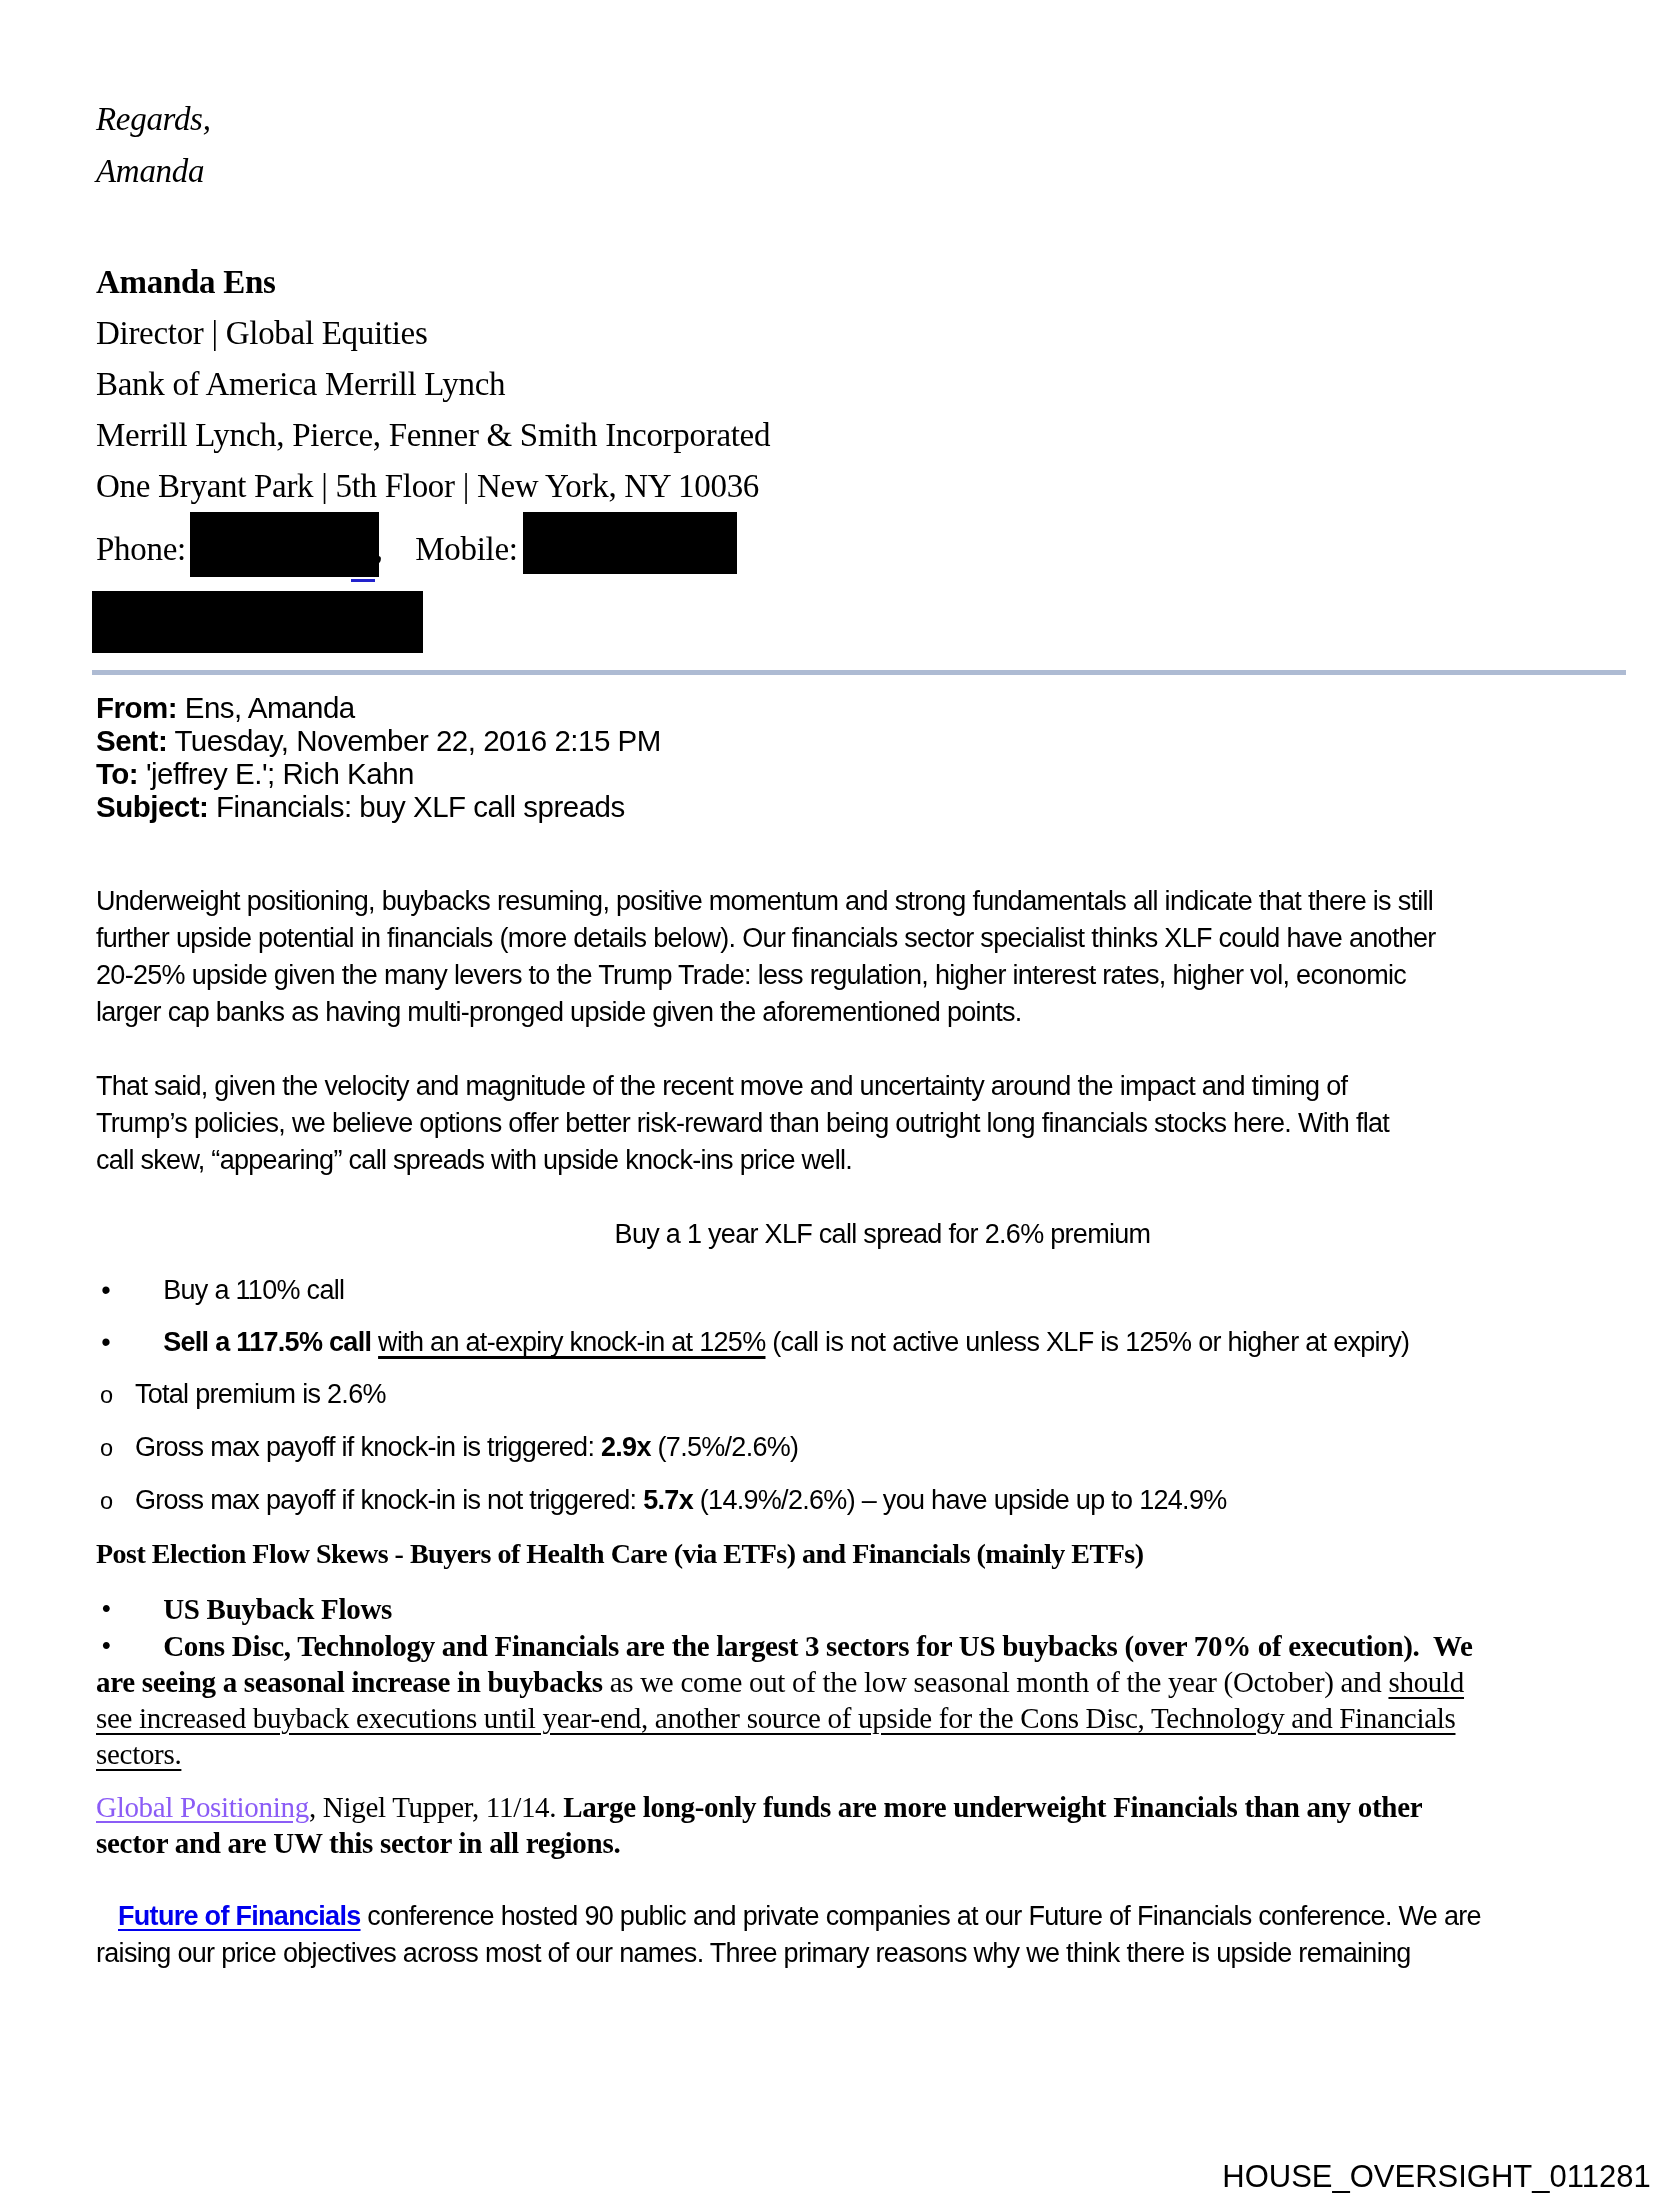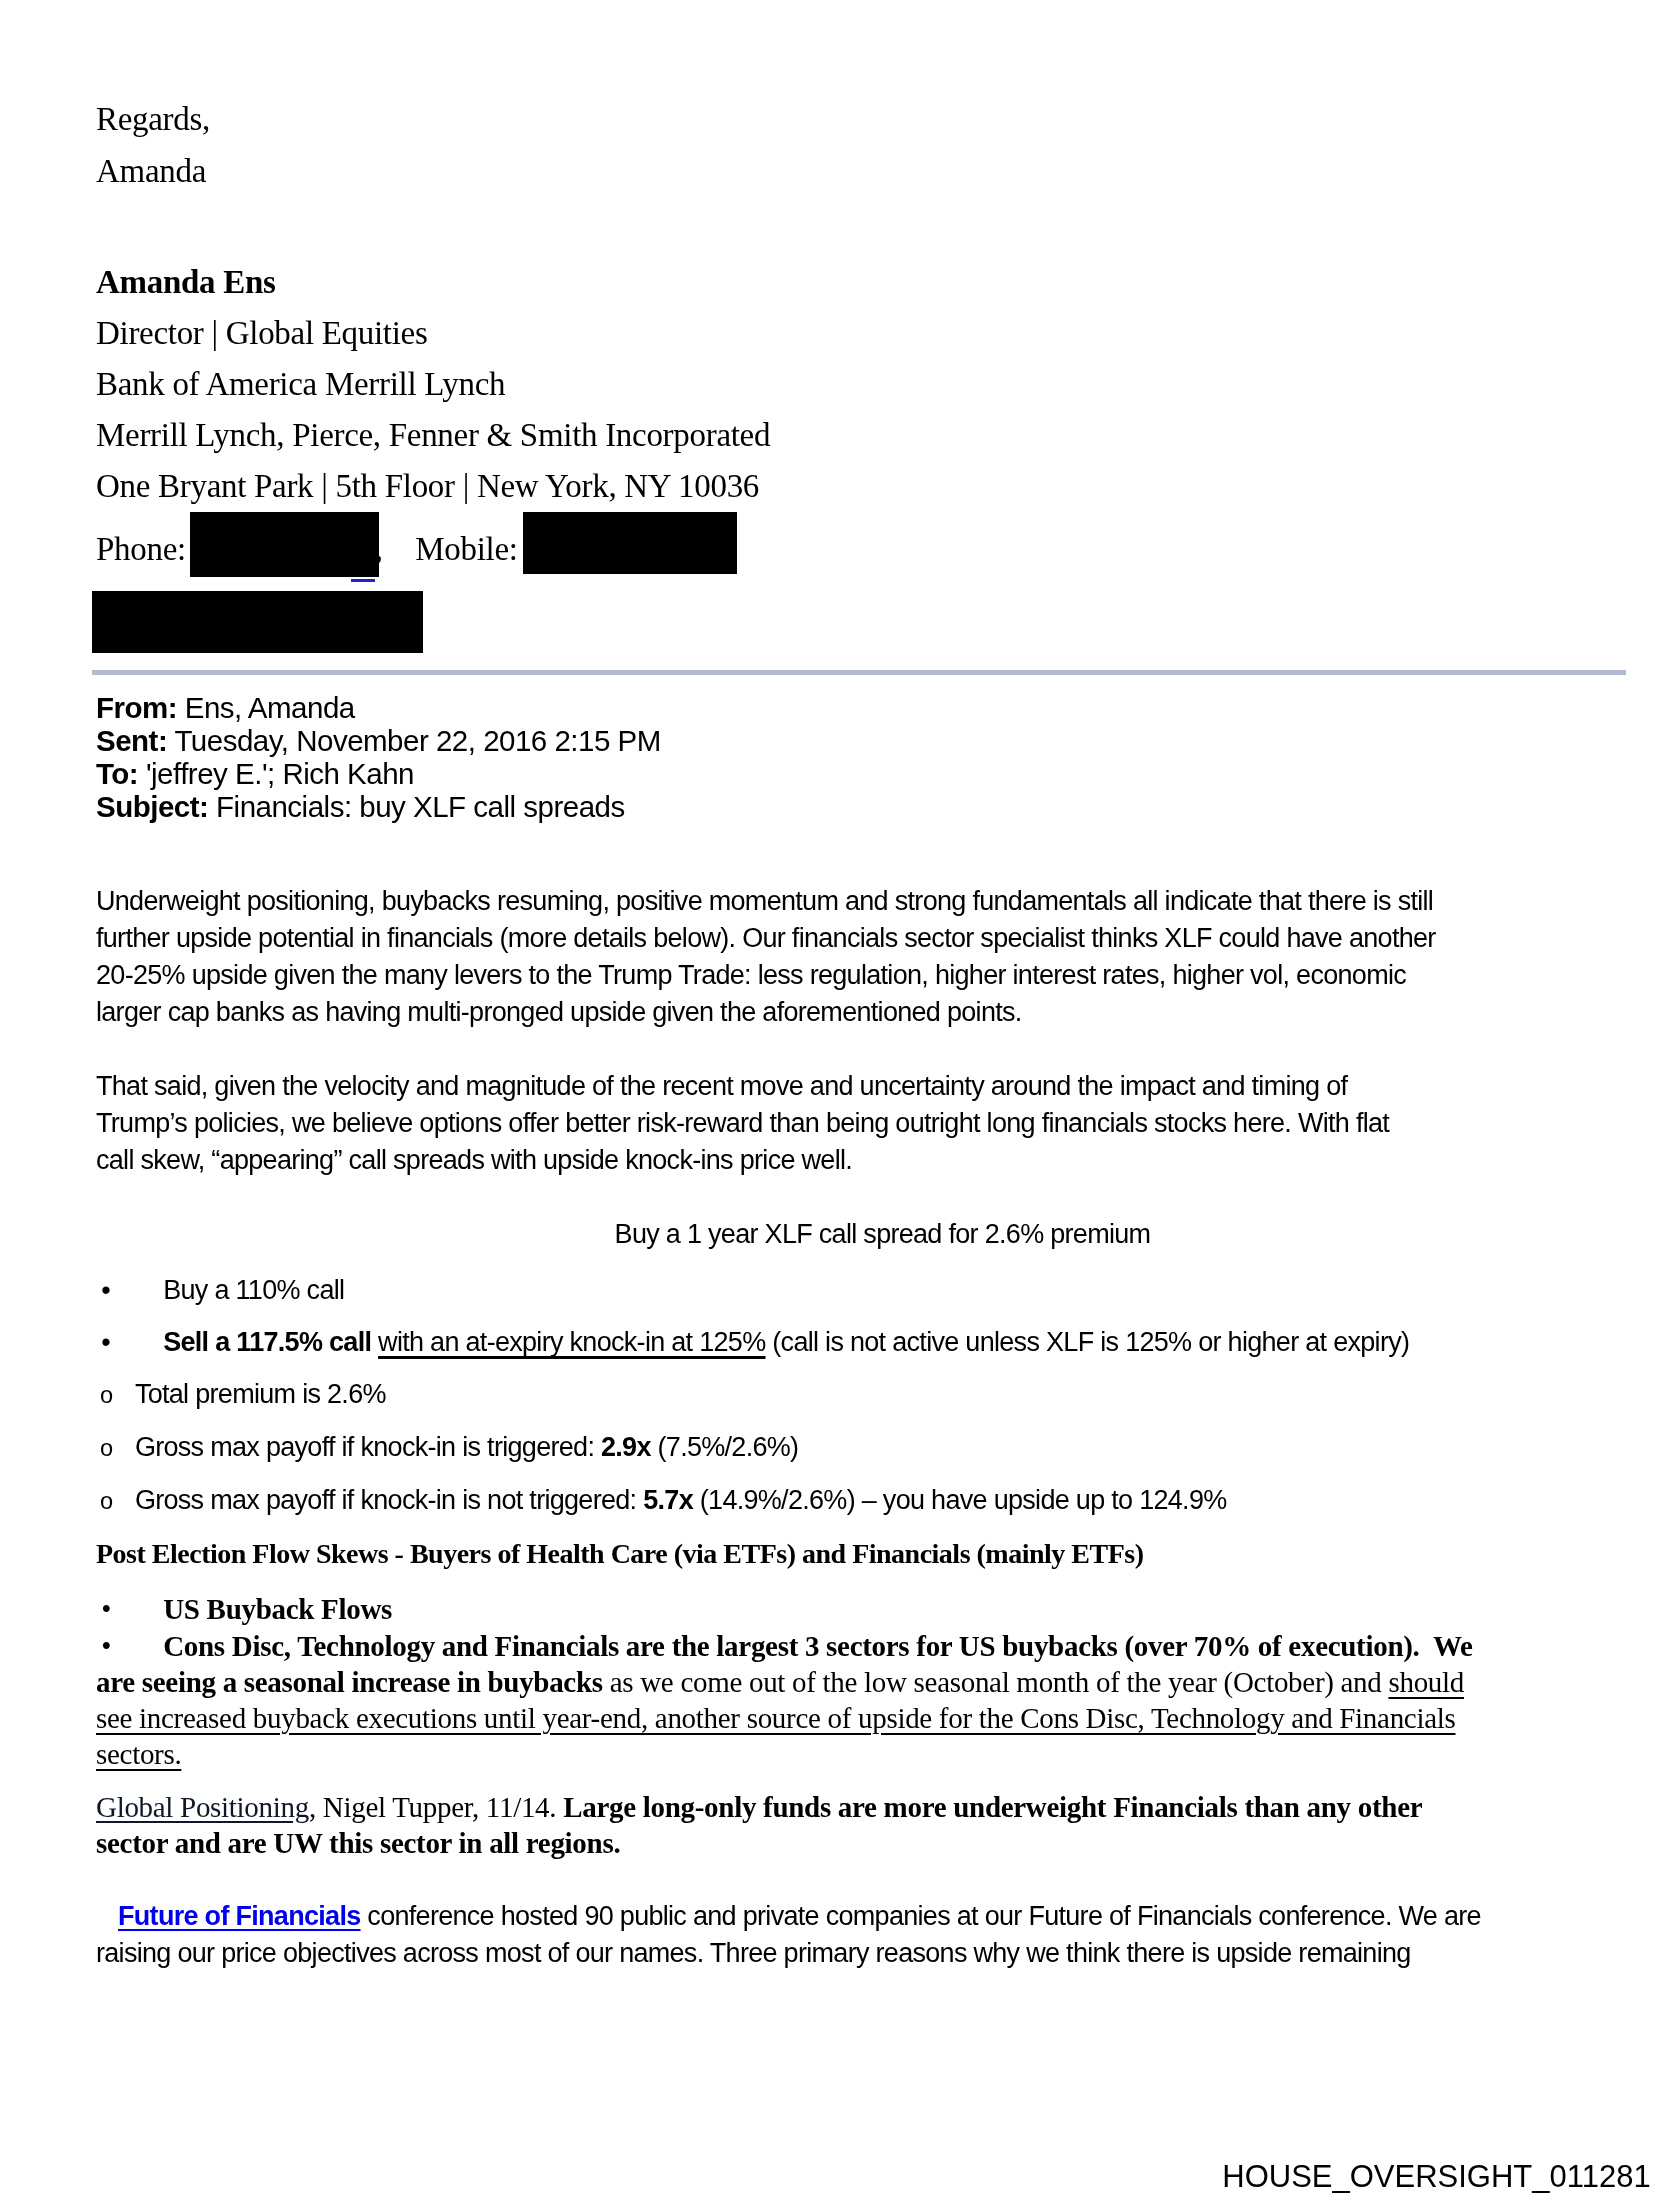--- a/index.html
+++ b/index.html
@@ -2,21 +2,21 @@
 <html style="font-size:10.5px"><head>
 <meta charset="utf-8">
 <style>
   html,body{margin:0;padding:0;background:#fff;}
   .page{position:relative;width:1669px;height:2205px;background:#ffffff;color:#000;overflow:hidden;box-sizing:border-box;padding-left:96px;}
   .serif{font-family:"Liberation Serif", serif;}
   .sans{font-family:"Liberation Sans", sans-serif;}
   .line{white-space:nowrap;}
   .b{font-weight:bold;}
   
-  .sig-top{margin-top:93px;font-size:33px;line-height:52px;letter-spacing:-0.3px;}
+  .sig-top{margin-top:93px;font-size:33px;line-height:52px;letter-spacing:-0.3px;font-style:italic;}
   .sigblock{margin-top:60px;font-size:33px;line-height:51px;letter-spacing:-0.3px;}
   .phone-line{height:71px;position:relative;}
   .redact{background:#000000;display:inline-block;}
   .r1{width:189px;height:65px;vertical-align:-17px;margin-left:3.9px;}
   .r2{width:214px;height:62px;vertical-align:-14.4px;margin-left:5.2px;}
   .r3{display:block;width:331px;height:62px;margin-top:7.9px;margin-left:-3.9px;}
   .blue-snippet{display:inline-block;width:23.6px;height:3.3px;background:#2222cc;margin-left:-27.5px;vertical-align:-22px;}
   .sep{letter-spacing:5.2px;}
   
   .divider{margin-top:17px;margin-left:-3.9px;width:1534px;height:5.2px;background:#aebbd3;}
@@ -35,21 +35,21 @@
   .u-serif{text-decoration:underline;text-underline-offset:4.6px;text-decoration-thickness:2px;}
   .heading{font-size:28px;line-height:37px;letter-spacing:-0.5px;font-weight:bold;font-family:Liberation Serif, serif;}
   .serif-body{font-size:29px;letter-spacing:-0.3px;}
   .us-bullet{margin-top:18.3px;line-height:37px;}
   .cons{}
   .cons .line{line-height:36px;}
   .gp{margin-top:17px;}
   .gp .line{line-height:36px;}
   .fof{margin-top:37px;}
   .fof .line{line-height:37px;}
-  .link-serif{color:#0f172a;text-decoration:underline;text-underline-offset:3.9px;}
+  .link-serif{color:#8b5cf6;text-decoration:underline;text-underline-offset:3.9px;}
   .link-sans{color:#0000ee;font-weight:bold;text-decoration:underline;text-underline-offset:3.9px;margin-left:22px;}
   .footer{position:absolute;top:2159px;right:18.3px;font-size:31px;letter-spacing:0;}
 </style>
 </head>
 <body>
 
 <div class="page">
 
   <div class="sig-top serif">
     <div class="line">Regards,</div>

